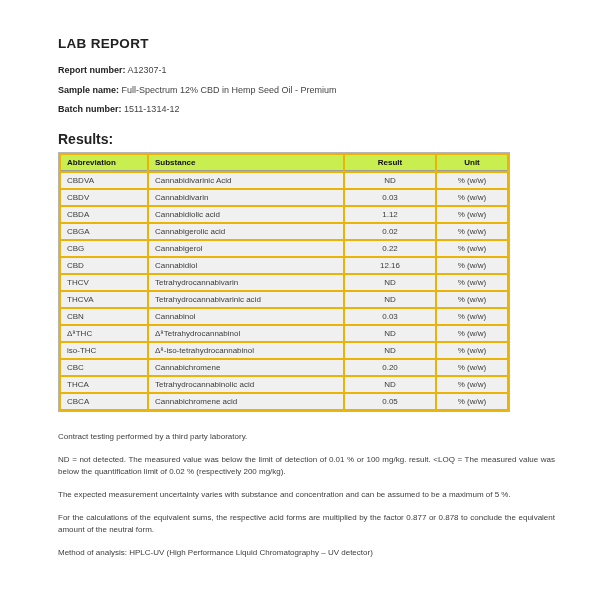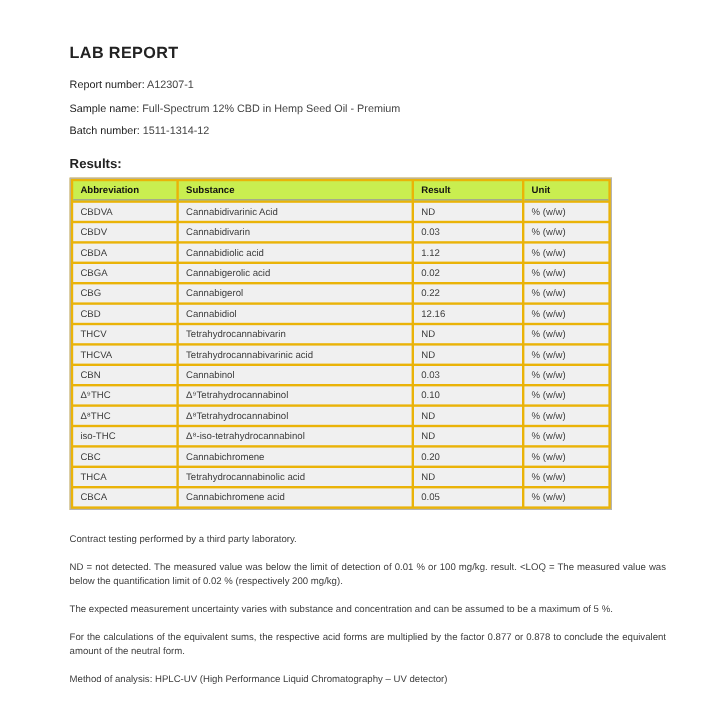--- a/index.html
+++ b/index.html
@@ -19,23 +19,23 @@
     color:#222;
     margin:0 0 15px 0;
     letter-spacing:0.3px;
   }
   .meta p {
     margin:0 0 10.5px 0;
     font-size:9px;
     line-height:1;
     color:#444;
   }
-  .meta strong { color:#222; font-weight:normal; }
+  .meta strong { color:#222; font-weight:bold; }
   .results-label {
-    font-size:11px;
+    font-size:14px;
     font-weight:bold;
     color:#222;
     margin:17px 0 5px 0;
   }
   table.results {
     width:450px;
     table-layout:fixed;
     border:1px solid var(--table-border, #b4b4b4);
     border-collapse:separate;
     border-spacing:2px;
@@ -59,21 +59,21 @@
   }
   table.results td {
     background:var(--row-bg, #f0f0f0);
     font-size:8px;
     color:#3c3c3c;
     padding:3px 6px;
     line-height:9px;
     white-space:nowrap;
     overflow:hidden;
   }
-  table.results th.center, table.results td.center { }
+  table.results th.center, table.results td.center { text-align:center; }
   .footnotes {
     margin-top:19px;
     width:497px;
   }
   .footnotes p {
     margin:0 0 11px 0;
     font-size:8px;
     line-height:12px;
     color:#3d3d3d;
     text-align:justify;
@@ -157,26 +157,20 @@
           <td class="center">ND</td>
           <td class="center">% (w/w)</td>
         </tr>
         <tr>
           <td>CBN</td>
           <td>Cannabinol</td>
           <td class="center">0.03</td>
           <td class="center">% (w/w)</td>
         </tr>
         <tr>
-          <td>Δ⁹THC</td>
-          <td>Δ⁹Tetrahydrocannabinol</td>
-          <td class="center">0.10</td>
-          <td class="center">% (w/w)</td>
-        </tr>
-        <tr>
           <td>Δ⁸THC</td>
           <td>Δ⁸Tetrahydrocannabinol</td>
           <td class="center">ND</td>
           <td class="center">% (w/w)</td>
         </tr>
         <tr>
           <td>iso-THC</td>
           <td>Δ⁸-iso-tetrahydrocannabinol</td>
           <td class="center">ND</td>
           <td class="center">% (w/w)</td>

